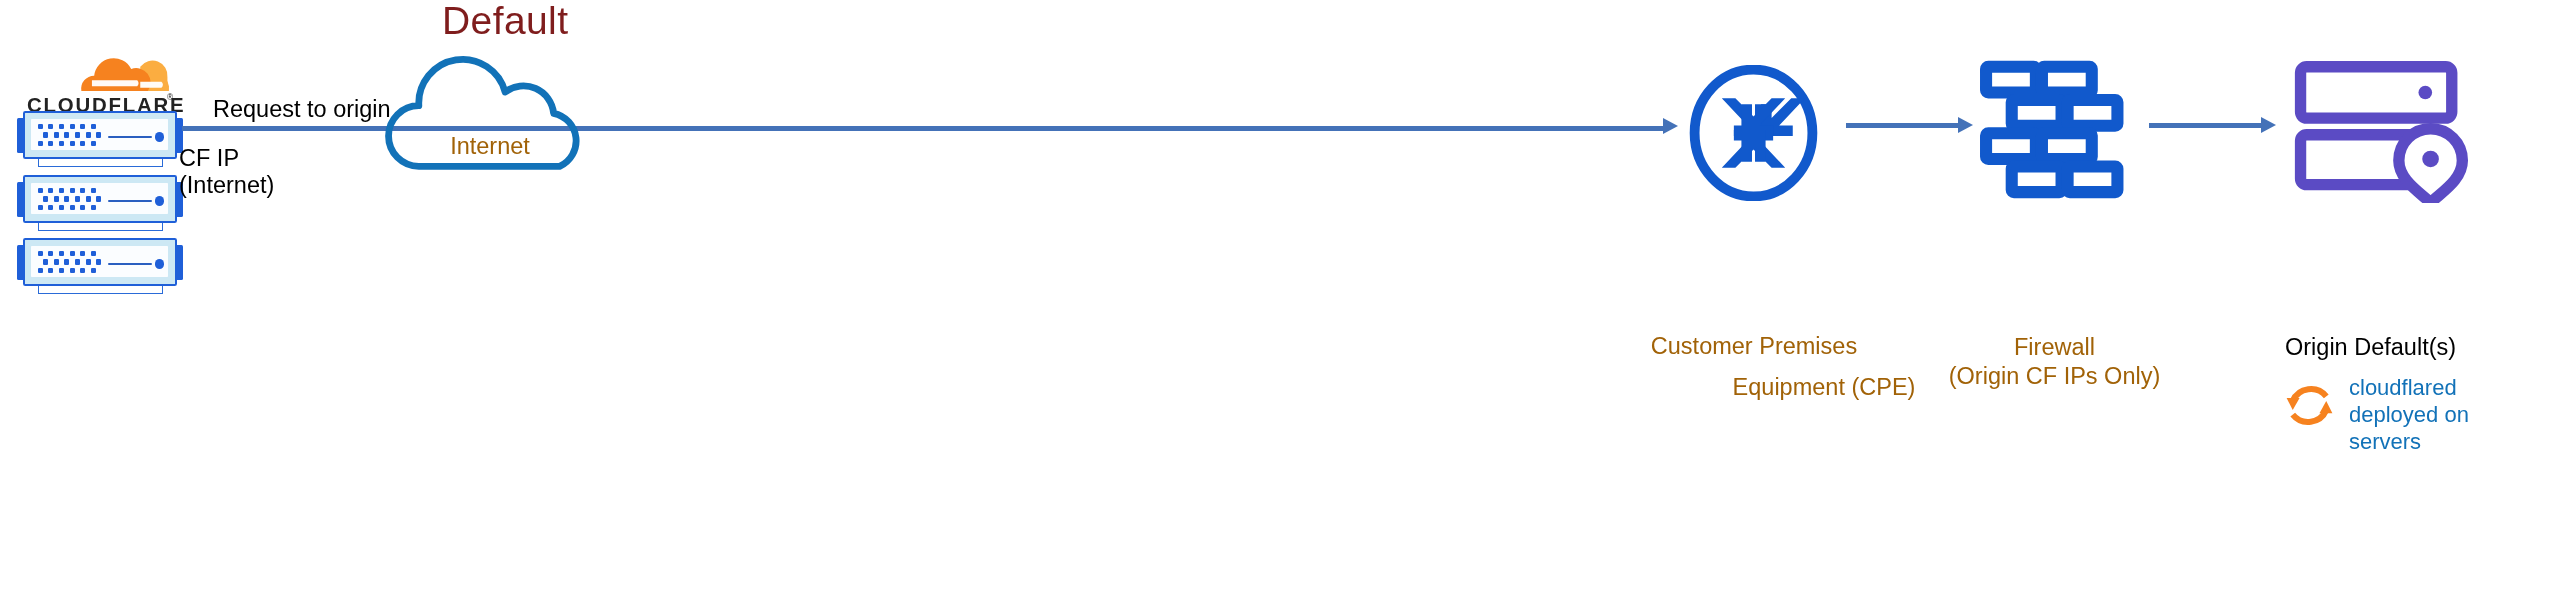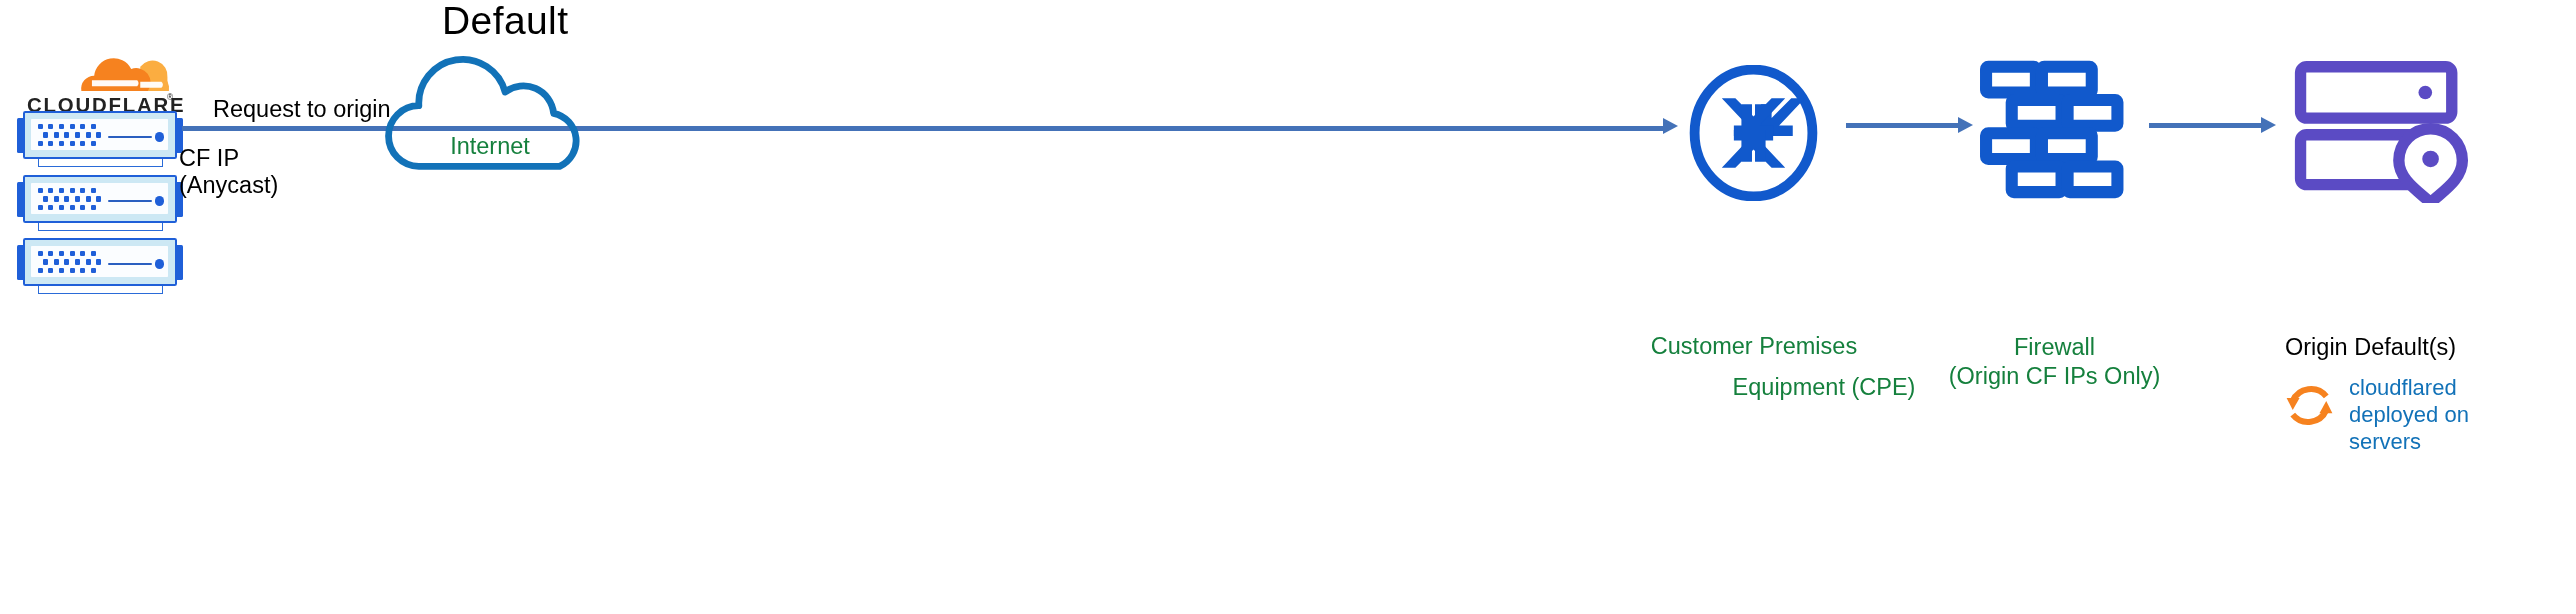--- a/index.html
+++ b/index.html
@@ -4,21 +4,21 @@
 <style>
   html,body{margin:0;padding:0;background:#ffffff;}
   body{
     width:2576px;height:614px;position:relative;overflow:hidden;
     font-family:"Liberation Sans","DejaVu Sans",sans-serif;
     background:#ffffff;
   }
   .abs{position:absolute;}
   .title{
     left:442px;top:-1.5px;
-    font-size:39px;color:#000000;letter-spacing:0.4px;
+    font-size:39px;color:#7f1d1d;letter-spacing:0.4px;
     white-space:nowrap;
   }
   
   #cf-logo{left:27px;top:44px;width:151px;height:76px;}
   #cf-logo .cf-word{
     position:absolute;left:0;top:50px;width:151px;
     font-size:20.4px;font-weight:bold;color:#222222;
     letter-spacing:1.8px;white-space:nowrap;
   }
   #cf-logo .cf-reg{
@@ -62,21 +62,21 @@
     border-radius:50%;background:#1F5FD8;
   }
   
   .flowline{background:#4472B8;height:4.5px;}
   .arrow-tip{
     width:0;height:0;border-top:8.3px solid transparent;
     border-bottom:8.3px solid transparent;border-left:15px solid #4472B8;
   }
   
   .lbl{color:#000000;font-size:23.5px;line-height:29px;white-space:pre;}
-  .lbl-c{color:#15803d;font-size:23.5px;line-height:29px;text-align:center;}
+  .lbl-c{color:#a16207;font-size:23.5px;line-height:29px;text-align:center;}
   .lbl-sm{color:#1272B8;font-size:22px;line-height:27px;}
 </style>
 </head>
 <body>
 
 <div class="abs title">Default</div>
 
 <div class="abs" id="cf-logo">
   <svg width="151" height="53" viewBox="0 0 200 70">
     <path d="M150 62 L150 30 A20 20 0 0 1 186 44 L186 62 Z" fill="#FBAD41"></path>
@@ -180,21 +180,21 @@
     </div>
   <div class="lin"></div>
   <div class="knob"></div>
 </div>
 
 <div class="abs lbl" style="left:213px;top:95px">Request to origin</div>
 <div class="abs flowline" style="left:182px;top:126px;width:1483px"></div>
 <div class="abs arrow-tip" style="left:1663px;top:118px"></div>
 
 <div class="abs lbl" style="left:179px;top:144px">CF IP</div>
-<div class="abs lbl" style="left:179px;top:171px">(Anycast)</div>
+<div class="abs lbl" style="left:179px;top:171px">(Internet)</div>
 
 <div class="abs" style="left:384px;top:45px;width:212px;height:129px">
   <svg width="212" height="129" viewBox="0 0 280 170">
     <path d="M46 160
              A40 40 0 0 1 46 80
              A58 58 0 0 1 160 62
              A40 40 0 0 1 224 90
              A37 37 0 0 1 232 160
              Z" fill="none" stroke="#1272B8" stroke-width="9" stroke-linejoin="round"></path>
   </svg>

